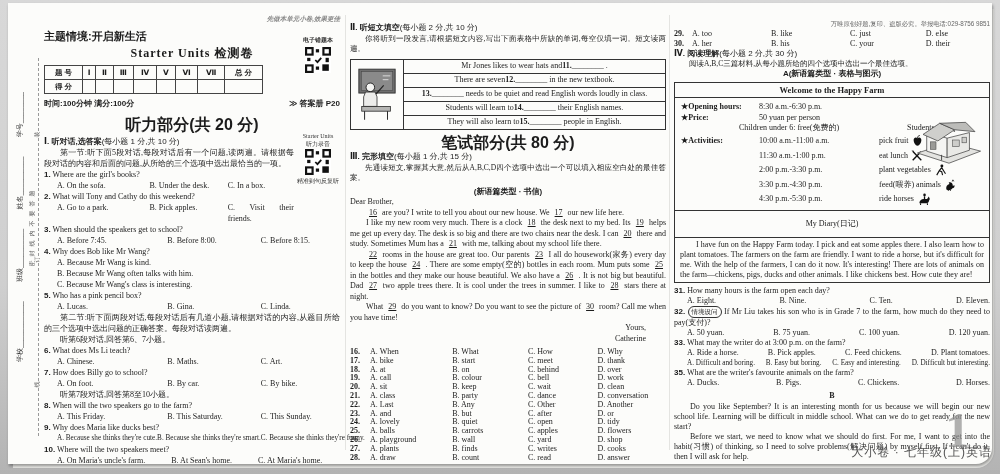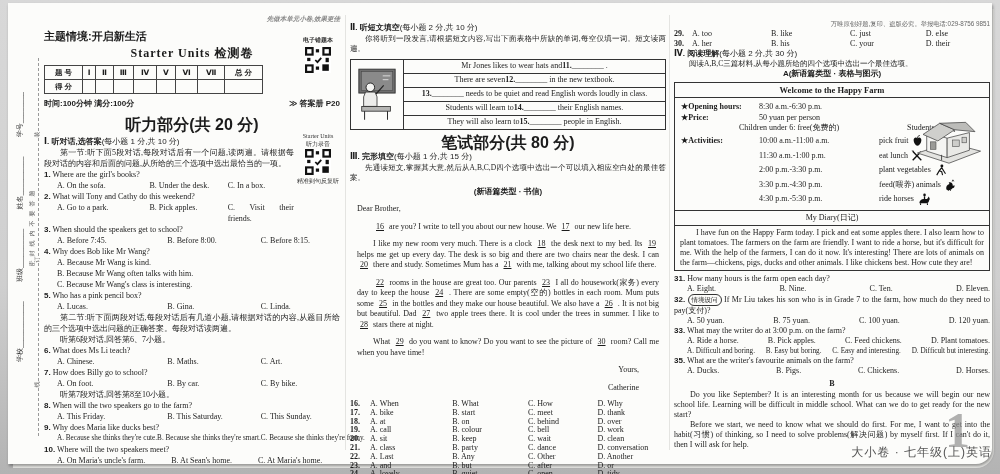--- a/index.html
+++ b/index.html
@@ -50,37 +50,37 @@
   .prr{padding-right:46px}
   
   .filltab{display:flex;border:1.2px solid #333;margin-top:4px}
   .fillimg{width:52px;border-right:1px solid #333;display:flex;align-items:center;justify-content:center}
   .fillrows{flex:1}
   .fillrows .fr{border-bottom:1px solid #333;min-height:13px;display:flex;align-items:center;justify-content:center;padding:0 3px;text-align:center}
   .fillrows .fr:last-child{border-bottom:none}
   .bk{font-weight:bold}
   .letter .bk{text-decoration:underline;padding:0 3px;font-weight:normal}
   .genre{margin-top:3px}
-  .letter p{margin:7px}
+  .letter p{margin:0}
   .sign{text-align:right;padding-right:20px}
   .orow{display:grid;grid-template-columns:20px 26% 24% 22% auto;line-height:8.8px;align-items:start}
   .orow span{white-space:nowrap}
   .clozeopts{margin-top:4px}
   
   .notice{font-size:6.3px;color:#666;text-align:right}
   .orow3{display:grid;grid-template-columns:18px 25% 25% 24% auto;line-height:10px}
   .farmbox{border:1.2px solid #333;margin-top:3px}
   .ftitle{text-align:center;font-weight:bold;font-size:8.5px;border-bottom:1px solid #333;padding:2px 0}
   .fbody{padding:3px 6px;position:relative}
   .frow{display:grid;grid-template-columns:78px auto;min-height:11px;align-items:center}
   .frow2{display:grid;grid-template-columns:58px 168px auto;min-height:11px}
   .arow{display:grid;grid-template-columns:78px 120px auto;min-height:14.5px;align-items:center}
   .fact{display:flex;align-items:center;gap:3px}
   .house{position:absolute;right:4px;top:16px}
-  .fdh{border-top:1px solid #333;border-bottom:1px solid #333;text-align:center;padding:2px 0}
+  .fdh{border-top:1px solid #333;border-bottom:1px solid #333;text-align:center;padding:8px 0}
   .fdiary{padding:2px 5px;text-align:justify}
   .badge{display:inline-block;border:1px solid #333;border-radius:6px;padding:0 3px;font-size:6.5px;font-family:"Liberation Sans",sans-serif}
   .o4flex{display:flex;justify-content:space-between;padding-left:13px;white-space:nowrap}
   .o4flex.small{font-size:7.2px}
   .btitle{text-align:center;font-weight:bold;margin:3px 0 1px}
   .pagenum{position:absolute;left:937px;top:402px;font-size:50px;line-height:50px;color:#909090;font-weight:bold;opacity:.7}
   .footer{position:absolute;bottom:3px;left:0;right:0;text-align:right;font-size:12px;color:#555;letter-spacing:1px}
   svg{display:block}
 </style>
 </head>

